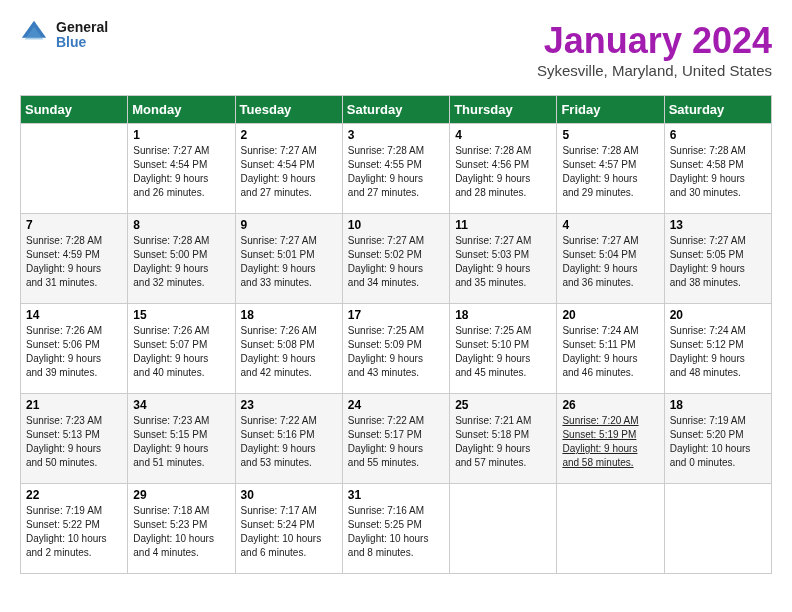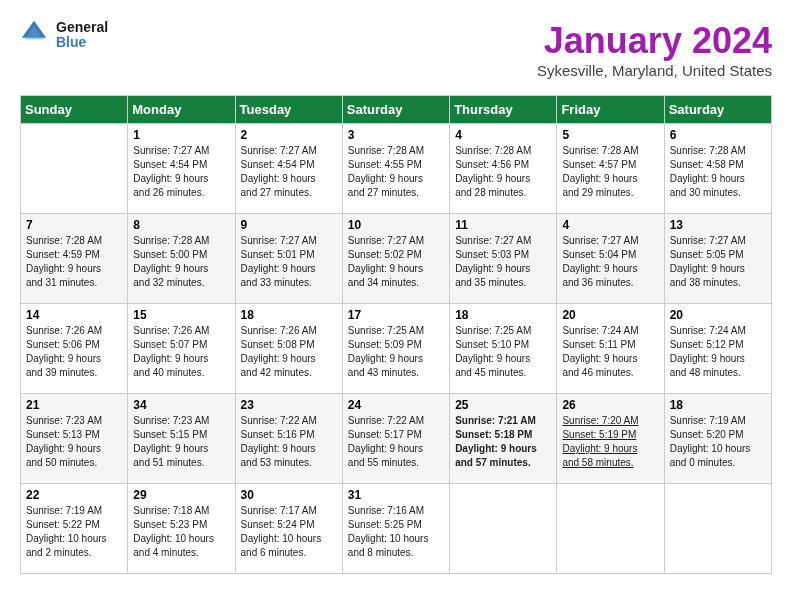--- a/index.html
+++ b/index.html
@@ -284,21 +284,21 @@
         </td>
         <td>
           <span class="day-number">24</span>
           <div class="day-info" style="white-space: pre-line;">Sunrise: 7:22 AM
 Sunset: 5:17 PM
 Daylight: 9 hours
 and 55 minutes.</div>
         </td>
         <td>
           <span class="day-number">25</span>
-          <div class="day-info" style="white-space: pre-line; font-weight: bold;">Sunrise: 7:21 AM
+          <div class="day-info" style="white-space: pre-line;">Sunrise: 7:21 AM
 Sunset: 5:18 PM
 Daylight: 9 hours
 and 57 minutes.</div>
         </td>
         <td>
           <span class="day-number">26</span>
           <div class="day-info" style="white-space: pre-line; text-decoration: underline;">Sunrise: 7:20 AM
 Sunset: 5:19 PM
 Daylight: 9 hours
 and 58 minutes.</div>

